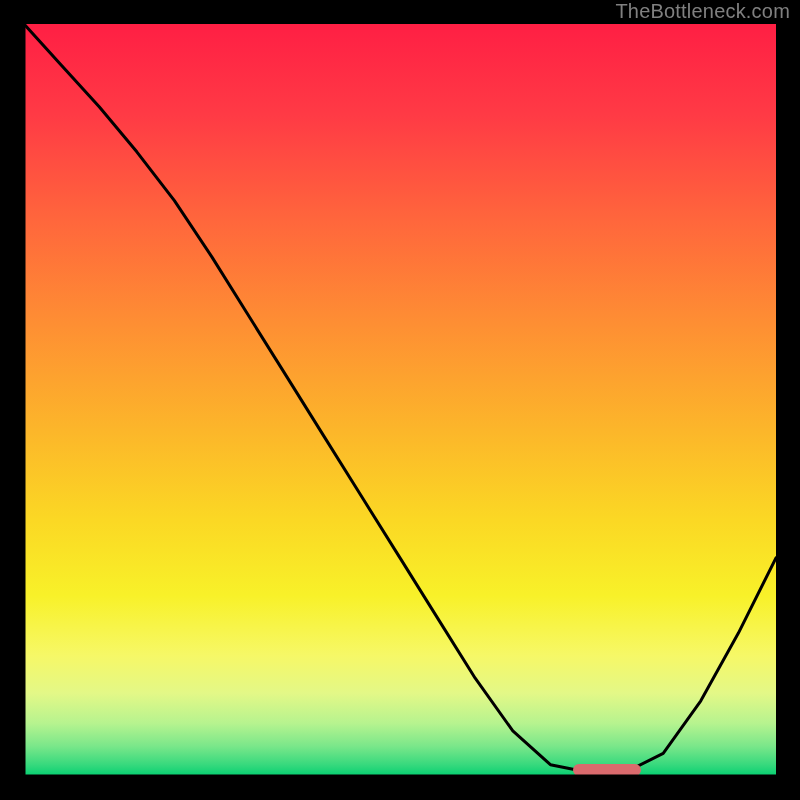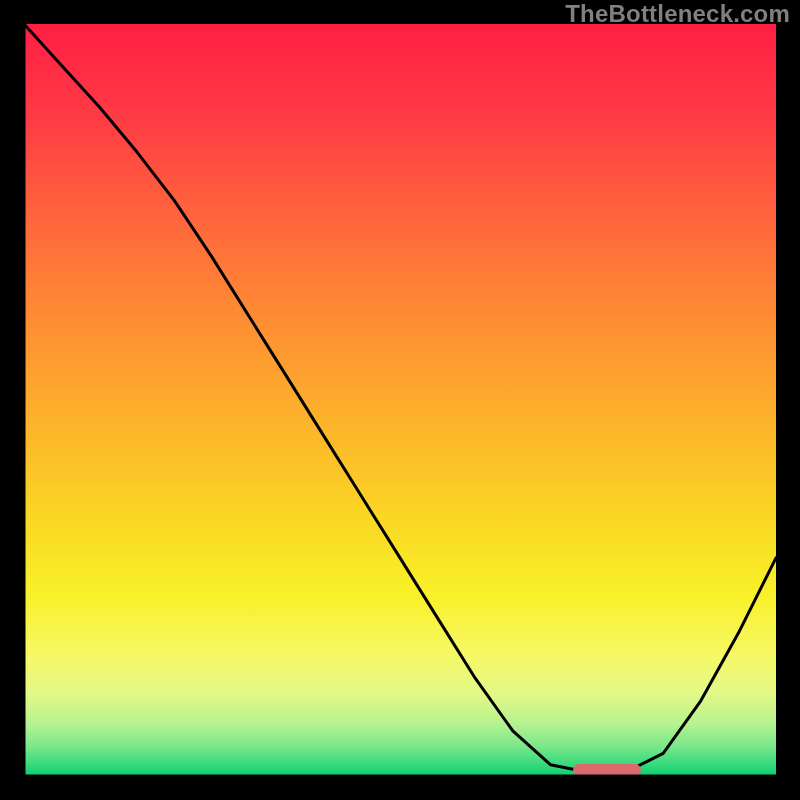--- a/index.html
+++ b/index.html
@@ -15,22 +15,22 @@
     position: relative;
     width: 800px;
     height: 800px;
     background: #000;
   }
   .watermark {
     position: absolute;
     top: 0px;
     right: 10px;
     color: #808080;
-    font-size: 24px;
-    font-weight: 700;
+    font-size: 20px;
+    font-weight: 400;
     letter-spacing: 0.2px;
     z-index: 5;
   }
   .plot {
     position: absolute;
     left: 24px;
     top: 24px;
     width: 752px;
     height: 752px;
     background: linear-gradient(

